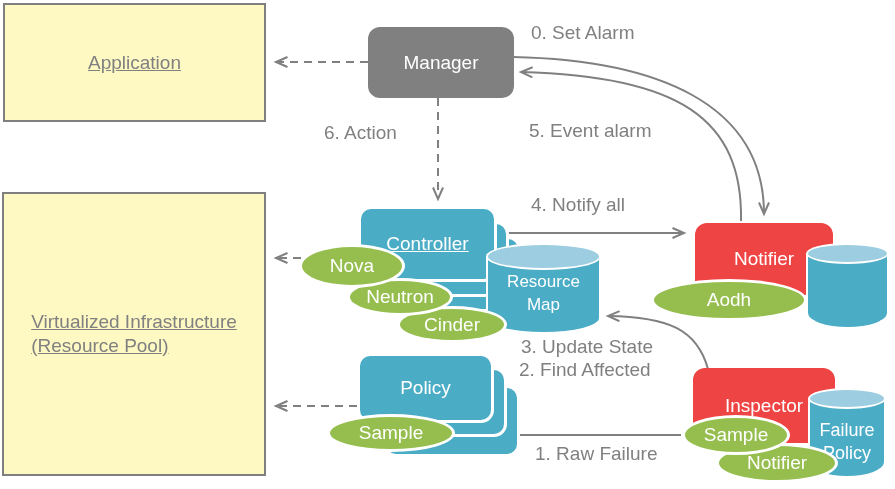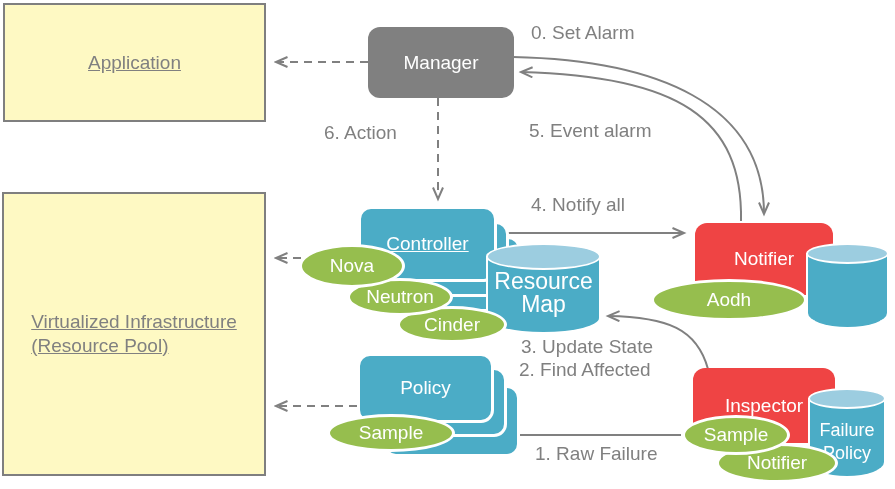--- a/index.html
+++ b/index.html
@@ -111,21 +111,21 @@
     <span>Notifier</span>
   </div>
 
   <div class="node bluebox" style="left:693px;top:368px;width:142px;height:75px;">
     <span>Inspector</span>
   </div>
 
   <div class="node cyl" style="left:486px;top:243px;width:115px;height:91px;">
     <div class="cyl-body" style="top:13px;"></div>
     <div class="cyl-top" style="height:27px;"></div>
-    <div class="cyl-label" style="top:13px;bottom:4px;font-size:23px;">Resource
+    <div class="cyl-label" style="top:13px;bottom:4px;font-size:17px;">Resource
 Map</div>
   </div>
 
   <div class="node cyl" style="left:806px;top:243px;width:83px;height:86px;">
     <div class="cyl-body" style="top:10px;"></div>
     <div class="cyl-top" style="height:21px;"></div>
   </div>
 
   <div class="node cyl" style="left:808px;top:388px;width:78px;height:90px;">
     <div class="cyl-body" style="top:10px;"></div>

